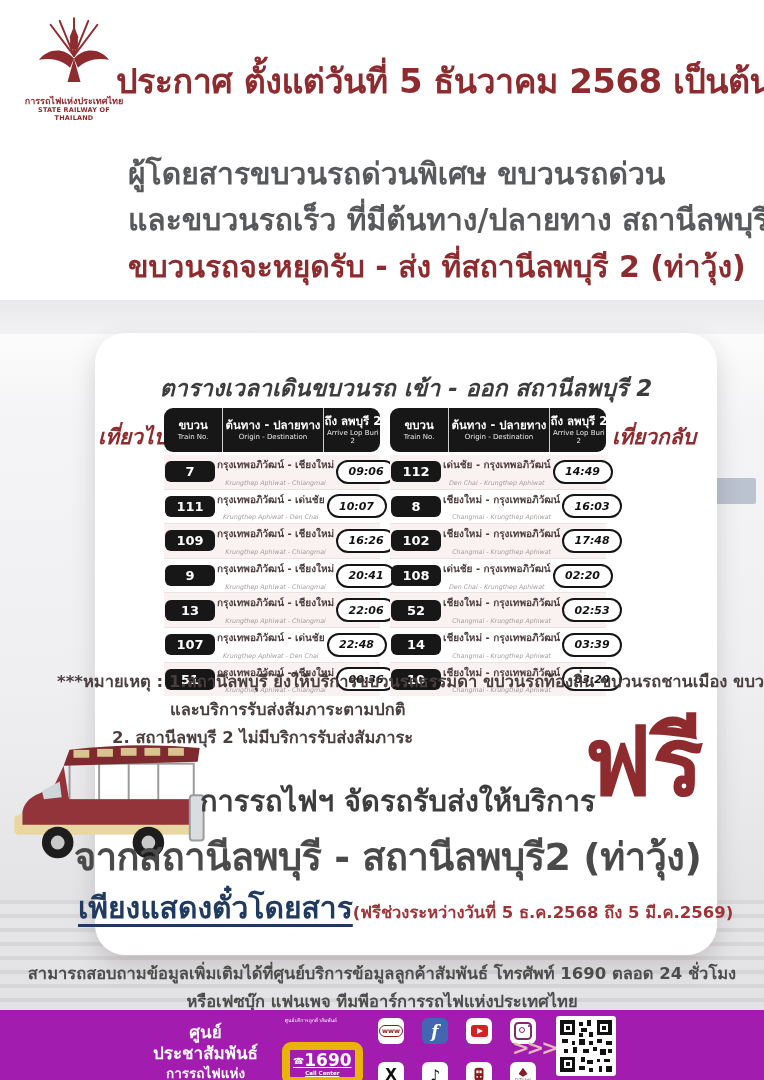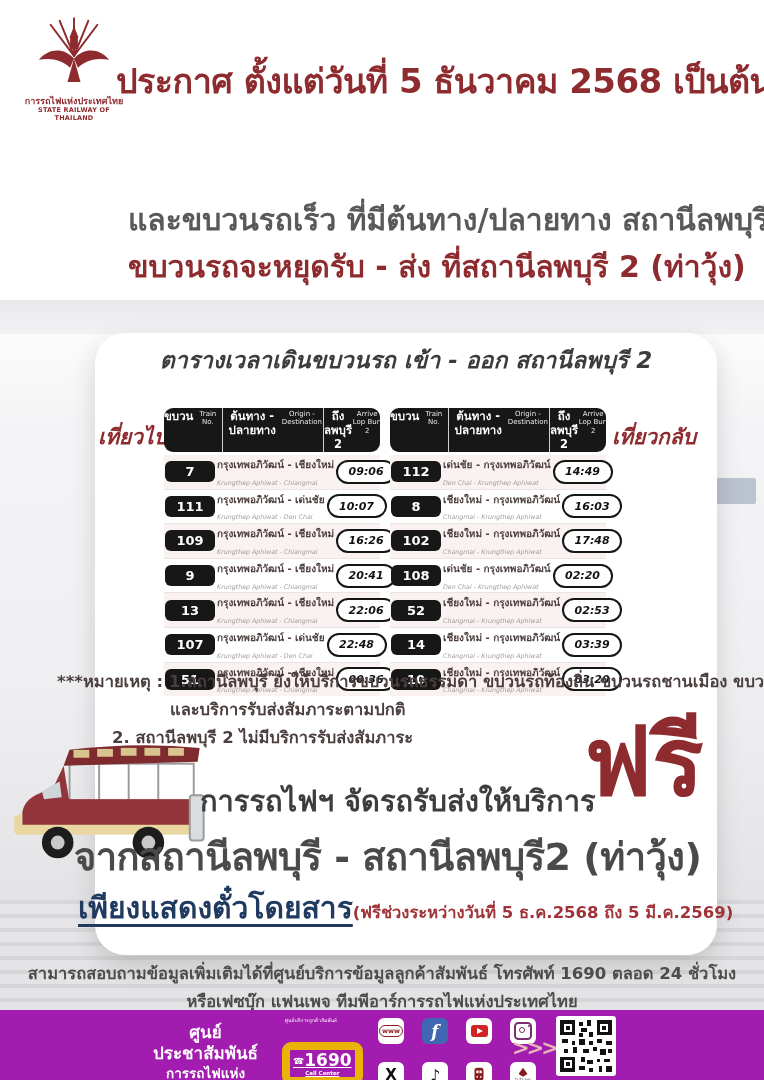--- a/index.html
+++ b/index.html
@@ -36,45 +36,45 @@
   .body-line1{top:150px; font-size:30px; color:#58595b;}
   .body-line2{top:196px; font-size:30px; color:#58595b;}
   .body-line3{top:243px; font-size:30px; color:#8e2b2e;}
   
   .card{
     position:absolute; left:95px; top:333px; width:622px; height:622px;
     background:#ffffff; border-radius:30px;
     box-shadow:0 10px 24px rgba(60,40,40,.18);
   }
   .card-title{
-    position:absolute; left:95px; top:342px; width:622px; text-align:center;
+    position:absolute; left:95px; top:370px; width:622px; text-align:center;
     font-size:23px; font-weight:bold; font-style:italic; color:#3c3c3c;
   }
   .dir-label{position:absolute; top:420px; font-size:21px; font-weight:bold; font-style:italic; color:#8e2b2e;}
   .dir-out{left:98px;} .dir-ret{left:612px;}
   
   .ttable{position:absolute; top:408px; width:216px;}
   .ttable.left{left:164px;} .ttable.right{left:390px;}
   .thead{
     height:44px; background:#171717; border-radius:9px;
     display:flex; align-items:stretch; color:#fff; overflow:hidden;
   }
-  .th-col{flex:0 0 27%; display:flex; flex-direction:row; justify-content:center; text-align:center; padding:2px 0;}
+  .th-col{flex:0 0 27%; display:flex; flex-direction:column; justify-content:center; text-align:center; padding:2px 0;}
   .th-col.mid{flex:0 0 46%; border-left:1px solid rgba(255,255,255,.8); border-right:1px solid rgba(255,255,255,.8);}
   .th-th{font-size:11.5px; font-weight:bold; line-height:1.2;}
   .th-en{font-size:7px; opacity:.9; line-height:1.2;}
   .tbody{height:200px; display:flex; flex-direction:column; margin-top:3px;}
   .trow{flex:1; display:flex; align-items:center; border-bottom:1px solid #eae3e3; padding:0 1px;}
   .trow:nth-child(odd){background:#faf1f1;}
   .trow:last-child{border-bottom:none;}
   .no-pill{
     flex:0 0 50px; height:21px; background:#171717; border-radius:6px;
     color:#fff; font-size:13px; font-weight:bold; display:flex; align-items:center; justify-content:center;
   }
-  .route{flex:1; line-height:1.05; padding:0 2px;}
+  .route{flex:1; text-align:center; line-height:1.05; padding:0 2px;}
   .route-th{font-size:10px; font-weight:bold; color:#4d3e3e; white-space:nowrap;}
   .route-en{font-size:6.3px; font-style:italic; color:#a39c9c; white-space:nowrap;}
   .time-pill{
     flex:0 0 56px; height:20px; background:#fff; border:2px solid #151515; border-radius:13px;
     font-size:11px; font-weight:bold; font-style:italic; color:#111;
     display:flex; align-items:center; justify-content:center;
   }
   
   .note{position:absolute; white-space:nowrap; font-size:16.5px; font-weight:600; color:#4a3e3e;}
   .note1{left:57px; top:668px;}
@@ -147,20 +147,21 @@
         <path d="M60 62 C44 44 20 46 6 64 C24 60 42 64 54 76 Z"></path>
         <path d="M60 62 C76 44 100 46 114 64 C96 60 78 64 66 76 Z"></path>
         <path d="M60 62 L50 98 H70 Z"></path>
       </g>
     </svg>
     <div class="logo-th">การรถไฟแห่งประเทศไทย</div>
     <div class="logo-en">STATE RAILWAY OF THAILAND</div>
   </div>
 
   <div class="headline">ประกาศ ตั้งแต่วันที่ 5 ธันวาคม 2568 เป็นต้นไป</div>
+  <div class="body-line body-line1">ผู้โดยสารขบวนรถด่วนพิเศษ ขบวนรถด่วน</div>
   <div class="body-line body-line2">และขบวนรถเร็ว ที่มีต้นทาง/ปลายทาง สถานีลพบุรี</div>
   <div class="body-line body-line3">ขบวนรถจะหยุดรับ - ส่ง ที่สถานีลพบุรี 2 (ท่าวุ้ง)</div>
 
   <div class="card"></div>
   <div class="card-title">ตารางเวลาเดินขบวนรถ เข้า - ออก สถานีลพบุรี 2</div>
   <div class="dir-label dir-out">เที่ยวไป</div>
   <div class="dir-label dir-ret">เที่ยวกลับ</div>
 
   <div class="ttable left">
     <div class="thead">

